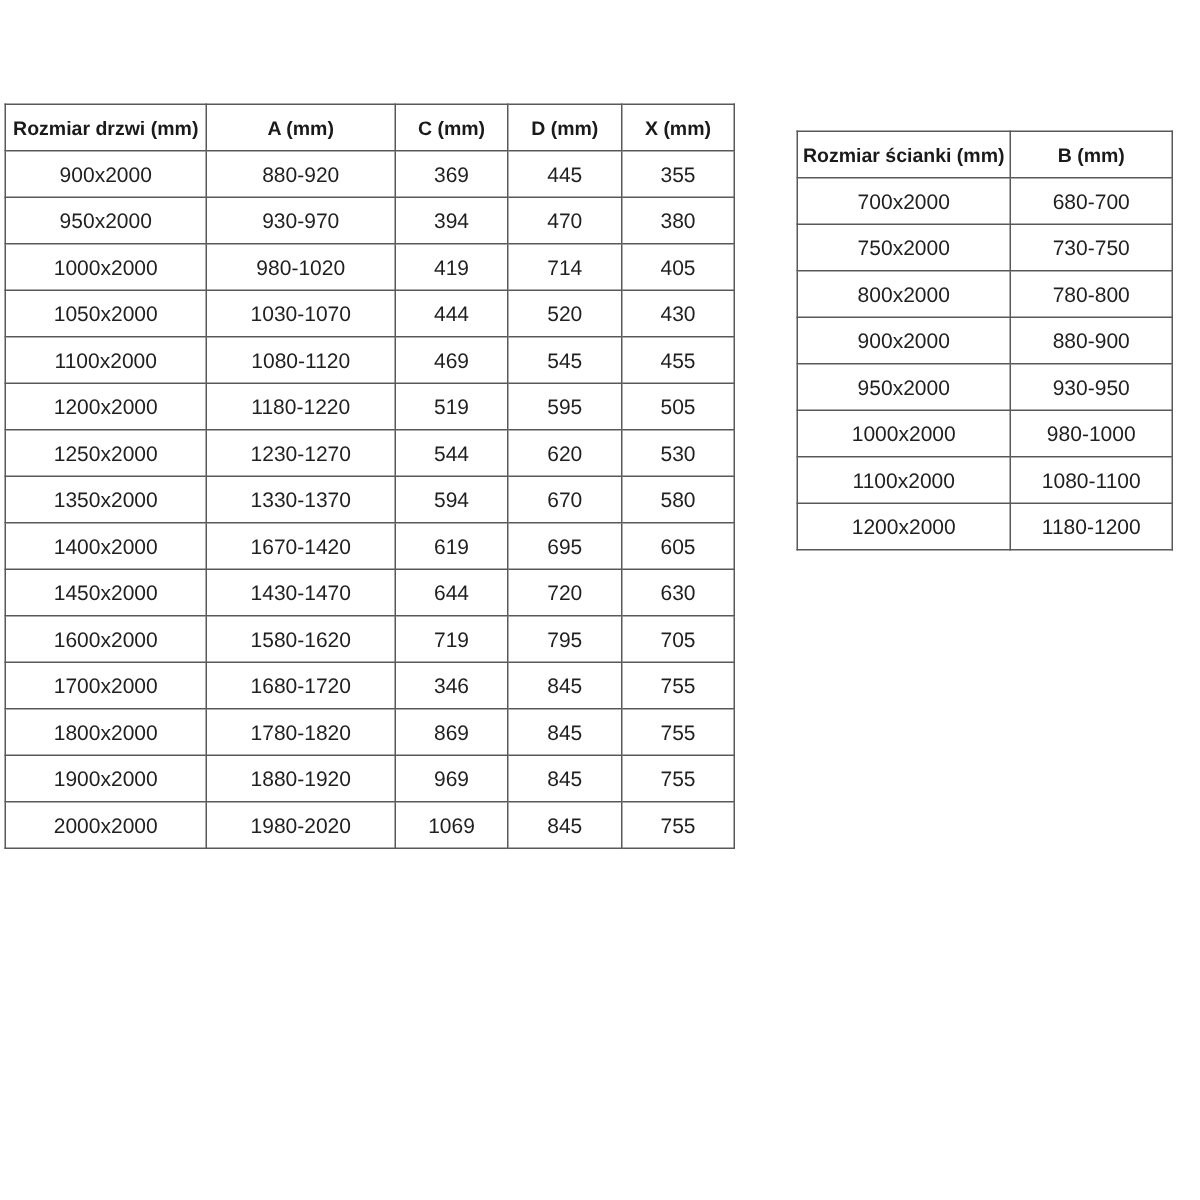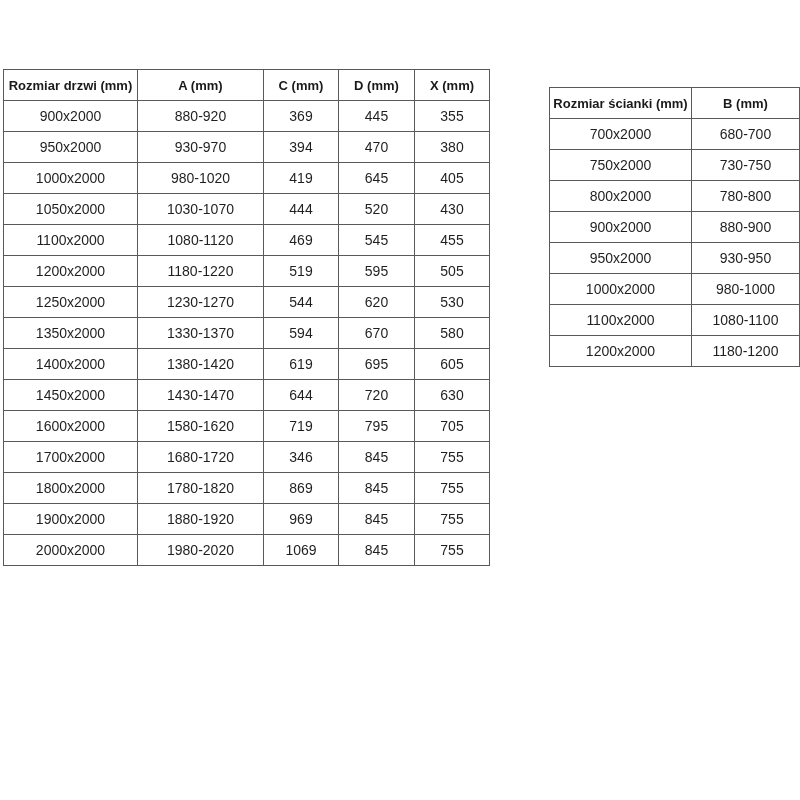--- a/index.html
+++ b/index.html
@@ -45,21 +45,21 @@
     left: 3px;
     top: 69px;
     width: 486px;
   }
   #door-table col:nth-child(1) { width: 134px; }
   #door-table col:nth-child(2) { width: 126px; }
   #door-table col:nth-child(3) { width: 75px; }
   #door-table col:nth-child(4) { width: 76px; }
   #door-table col:nth-child(5) { width: 75px; }
   #wall-table {
-    left: 549px;
+    left: 531px;
     top: 87px;
     width: 250px;
   }
   #wall-table col:nth-child(1) { width: 142px; }
   #wall-table col:nth-child(2) { width: 108px; }
 </style>
 </head>
 <body>
 
 <table id="door-table" class="spec-table">
@@ -91,21 +91,21 @@
         <td>950x2000</td>
         <td>930-970</td>
         <td>394</td>
         <td>470</td>
         <td>380</td>
       </tr>
       <tr>
         <td>1000x2000</td>
         <td>980-1020</td>
         <td>419</td>
-        <td>645</td>
+        <td>714</td>
         <td>405</td>
       </tr>
       <tr>
         <td>1050x2000</td>
         <td>1030-1070</td>
         <td>444</td>
         <td>520</td>
         <td>430</td>
       </tr>
       <tr>
@@ -131,21 +131,21 @@
       </tr>
       <tr>
         <td>1350x2000</td>
         <td>1330-1370</td>
         <td>594</td>
         <td>670</td>
         <td>580</td>
       </tr>
       <tr>
         <td>1400x2000</td>
-        <td>1380-1420</td>
+        <td>1670-1420</td>
         <td>619</td>
         <td>695</td>
         <td>605</td>
       </tr>
       <tr>
         <td>1450x2000</td>
         <td>1430-1470</td>
         <td>644</td>
         <td>720</td>
         <td>630</td>

